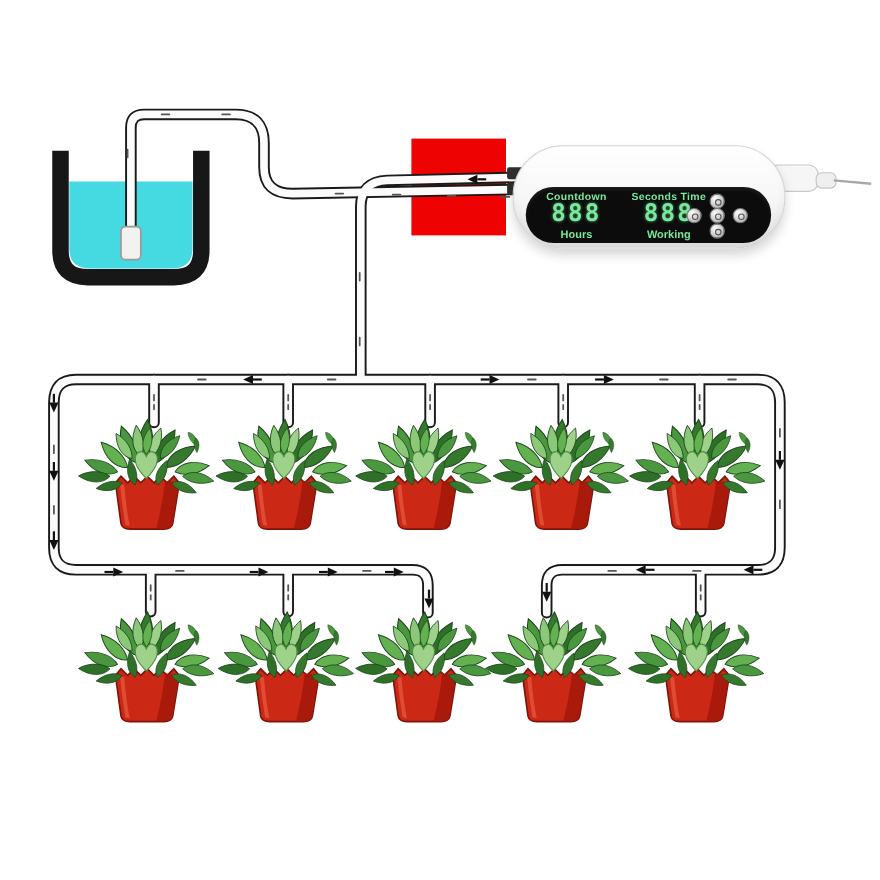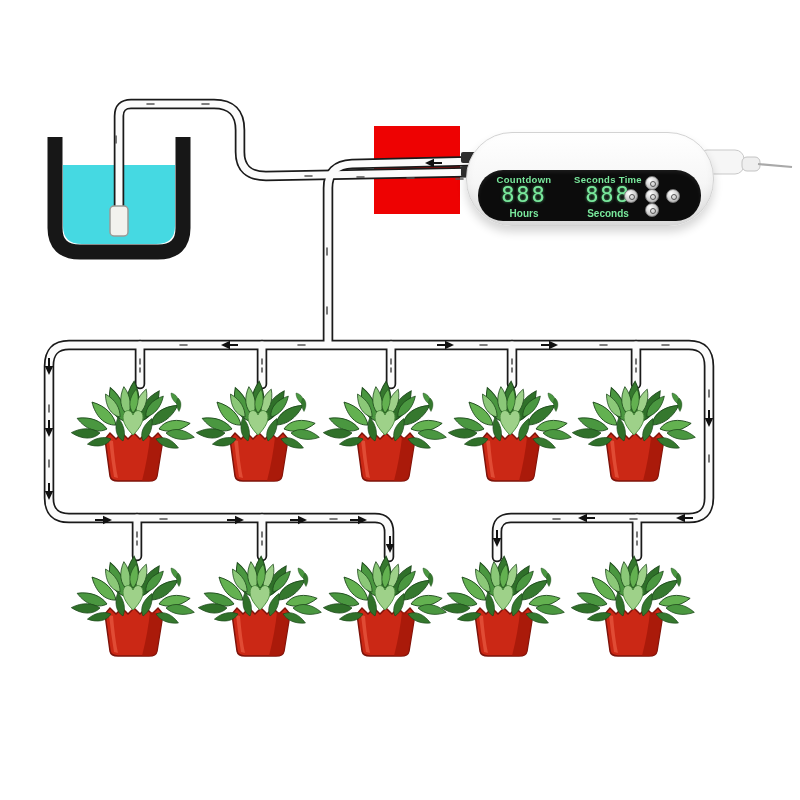--- a/index.html
+++ b/index.html
@@ -28,21 +28,21 @@
     border:1px solid #d3d3d3;border-radius:46px;
     box-shadow:0 6px 10px rgba(0,0,0,.16), inset 0 -4px 8px rgba(0,0,0,.05);}
   .display{position:absolute;left:11px;top:37px;width:223px;height:51px;
     background:var(--display-bg);border-radius:25px;
     box-shadow:inset 0 2px 4px rgba(255,255,255,.08);}
   .disp-label{position:absolute;top:4px;font-size:9.5px;font-weight:bold;
     color:var(--display-green);text-align:center;letter-spacing:.3px;}
   .disp-label.c1{left:6px;width:80px;}
   .disp-label.c2{left:86px;width:88px;}
   .disp-value{position:absolute;top:13px;font-family:"DejaVu Sans Mono",monospace;
-    font-weight:normal;font-size:22px;line-height:24px;color:var(--display-green);
+    font-weight:bold;font-size:22px;line-height:24px;color:var(--display-green);
     text-align:center;letter-spacing:2px;text-shadow:0 0 3px rgba(110,230,150,.65);}
   .disp-value.c1{left:6px;width:80px;}
   .disp-value.c2{left:86px;width:88px;}
   .disp-unit{position:absolute;top:38px;font-size:10px;font-weight:bold;
     color:var(--display-green);text-align:center;}
   .disp-unit.c1{left:6px;width:80px;}
   .disp-unit.c2{left:86px;width:88px;}
   .btn{position:absolute;width:14px;height:14px;border-radius:50%;
     background:radial-gradient(circle at 35% 30%,#ffffff,#b9b9b9 75%,#8f8f8f);
     border:1px solid #7c7c7c;box-sizing:border-box;padding:0;cursor:pointer;}
@@ -206,21 +206,21 @@
   </g>
 </svg>
 
 <div class="device">
   <div class="display">
     <div class="disp-label c1">Countdown</div>
     <div class="disp-label c2">Seconds Time</div>
     <div class="disp-value c1">888</div>
     <div class="disp-value c2">888</div>
     <div class="disp-unit c1">Hours</div>
-    <div class="disp-unit c2">Seconds</div>
+    <div class="disp-unit c2">Working</div>
     <button class="btn b-top"></button>
     <button class="btn b-left"></button>
     <button class="btn b-mid"></button>
     <button class="btn b-right"></button>
     <button class="btn b-bottom"></button>
   </div>
 </div>
 
 </div>
 

